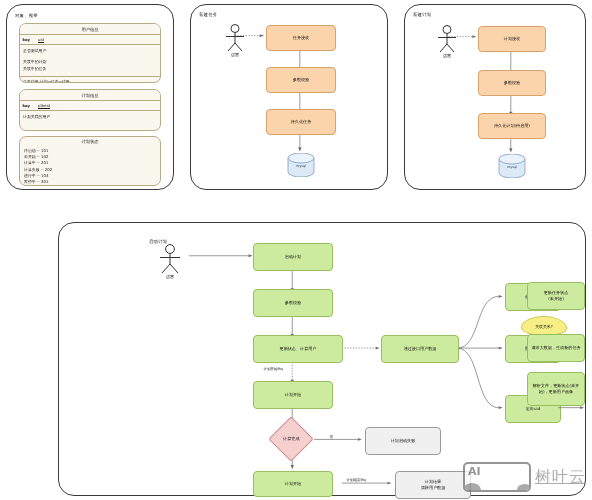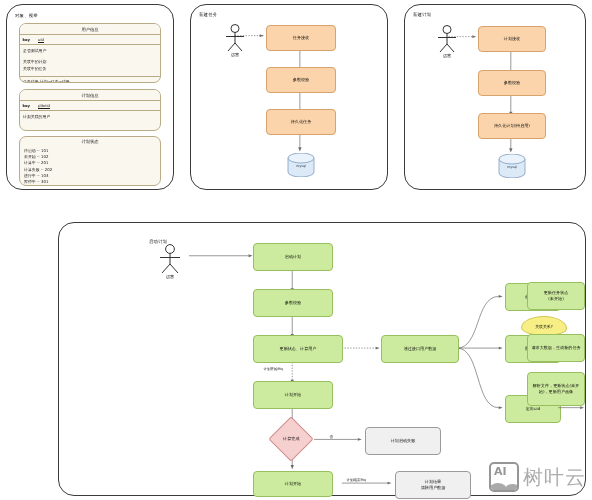--- a/index.html
+++ b/index.html
@@ -148,38 +148,39 @@
   }
 
   
   #watermark{
     position:absolute;right:6px;bottom:8px;
     display:flex;align-items:center;gap:4px;
     opacity:.72;
   }
   #wm-badge{
     width:26px;height:26px;border:2.5px solid #6f6f6f;border-radius:5px;
-    position:relative;overflow:hidden;background:#fff;
+    position:relative;overflow:hidden;background:#fff;padding-left:38px;
   }
   #wm-badge .ai{
     position:absolute;left:3px;top:1px;
     font-size:11px;font-weight:bold;color:#6f6f6f;
     font-family:"DejaVu Sans","Liberation Sans",sans-serif;
   }
   #wm-badge .hill{
     position:absolute;left:-2px;bottom:-7px;width:18px;height:14px;
     background:#8a8a8a;border-radius:50%;
   }
   #wm-badge .hill2{
     position:absolute;right:-3px;bottom:-5px;width:15px;height:11px;
     background:#8a8a8a;border-radius:50%;
   }
   #wm-text{
-    font-size:20px;color:#8d8d8d;letter-spacing:1px;
+    font-size:16px;color:#8d8d8d;letter-spacing:1px;
     font-family:"DejaVu Sans","Liberation Sans",sans-serif;
+    text-decoration:underline;
   }
 </style>
 </head>
 <body>
 
 <div class="panel" id="panel-entities">
   <div class="panel-caption" style="left:8px;top:8px;">对象、视举</div>
 
   <div class="etable" style="left:12px;top:18px;width:142px;height:60px;">
     <div class="thead">用户信息</div>

